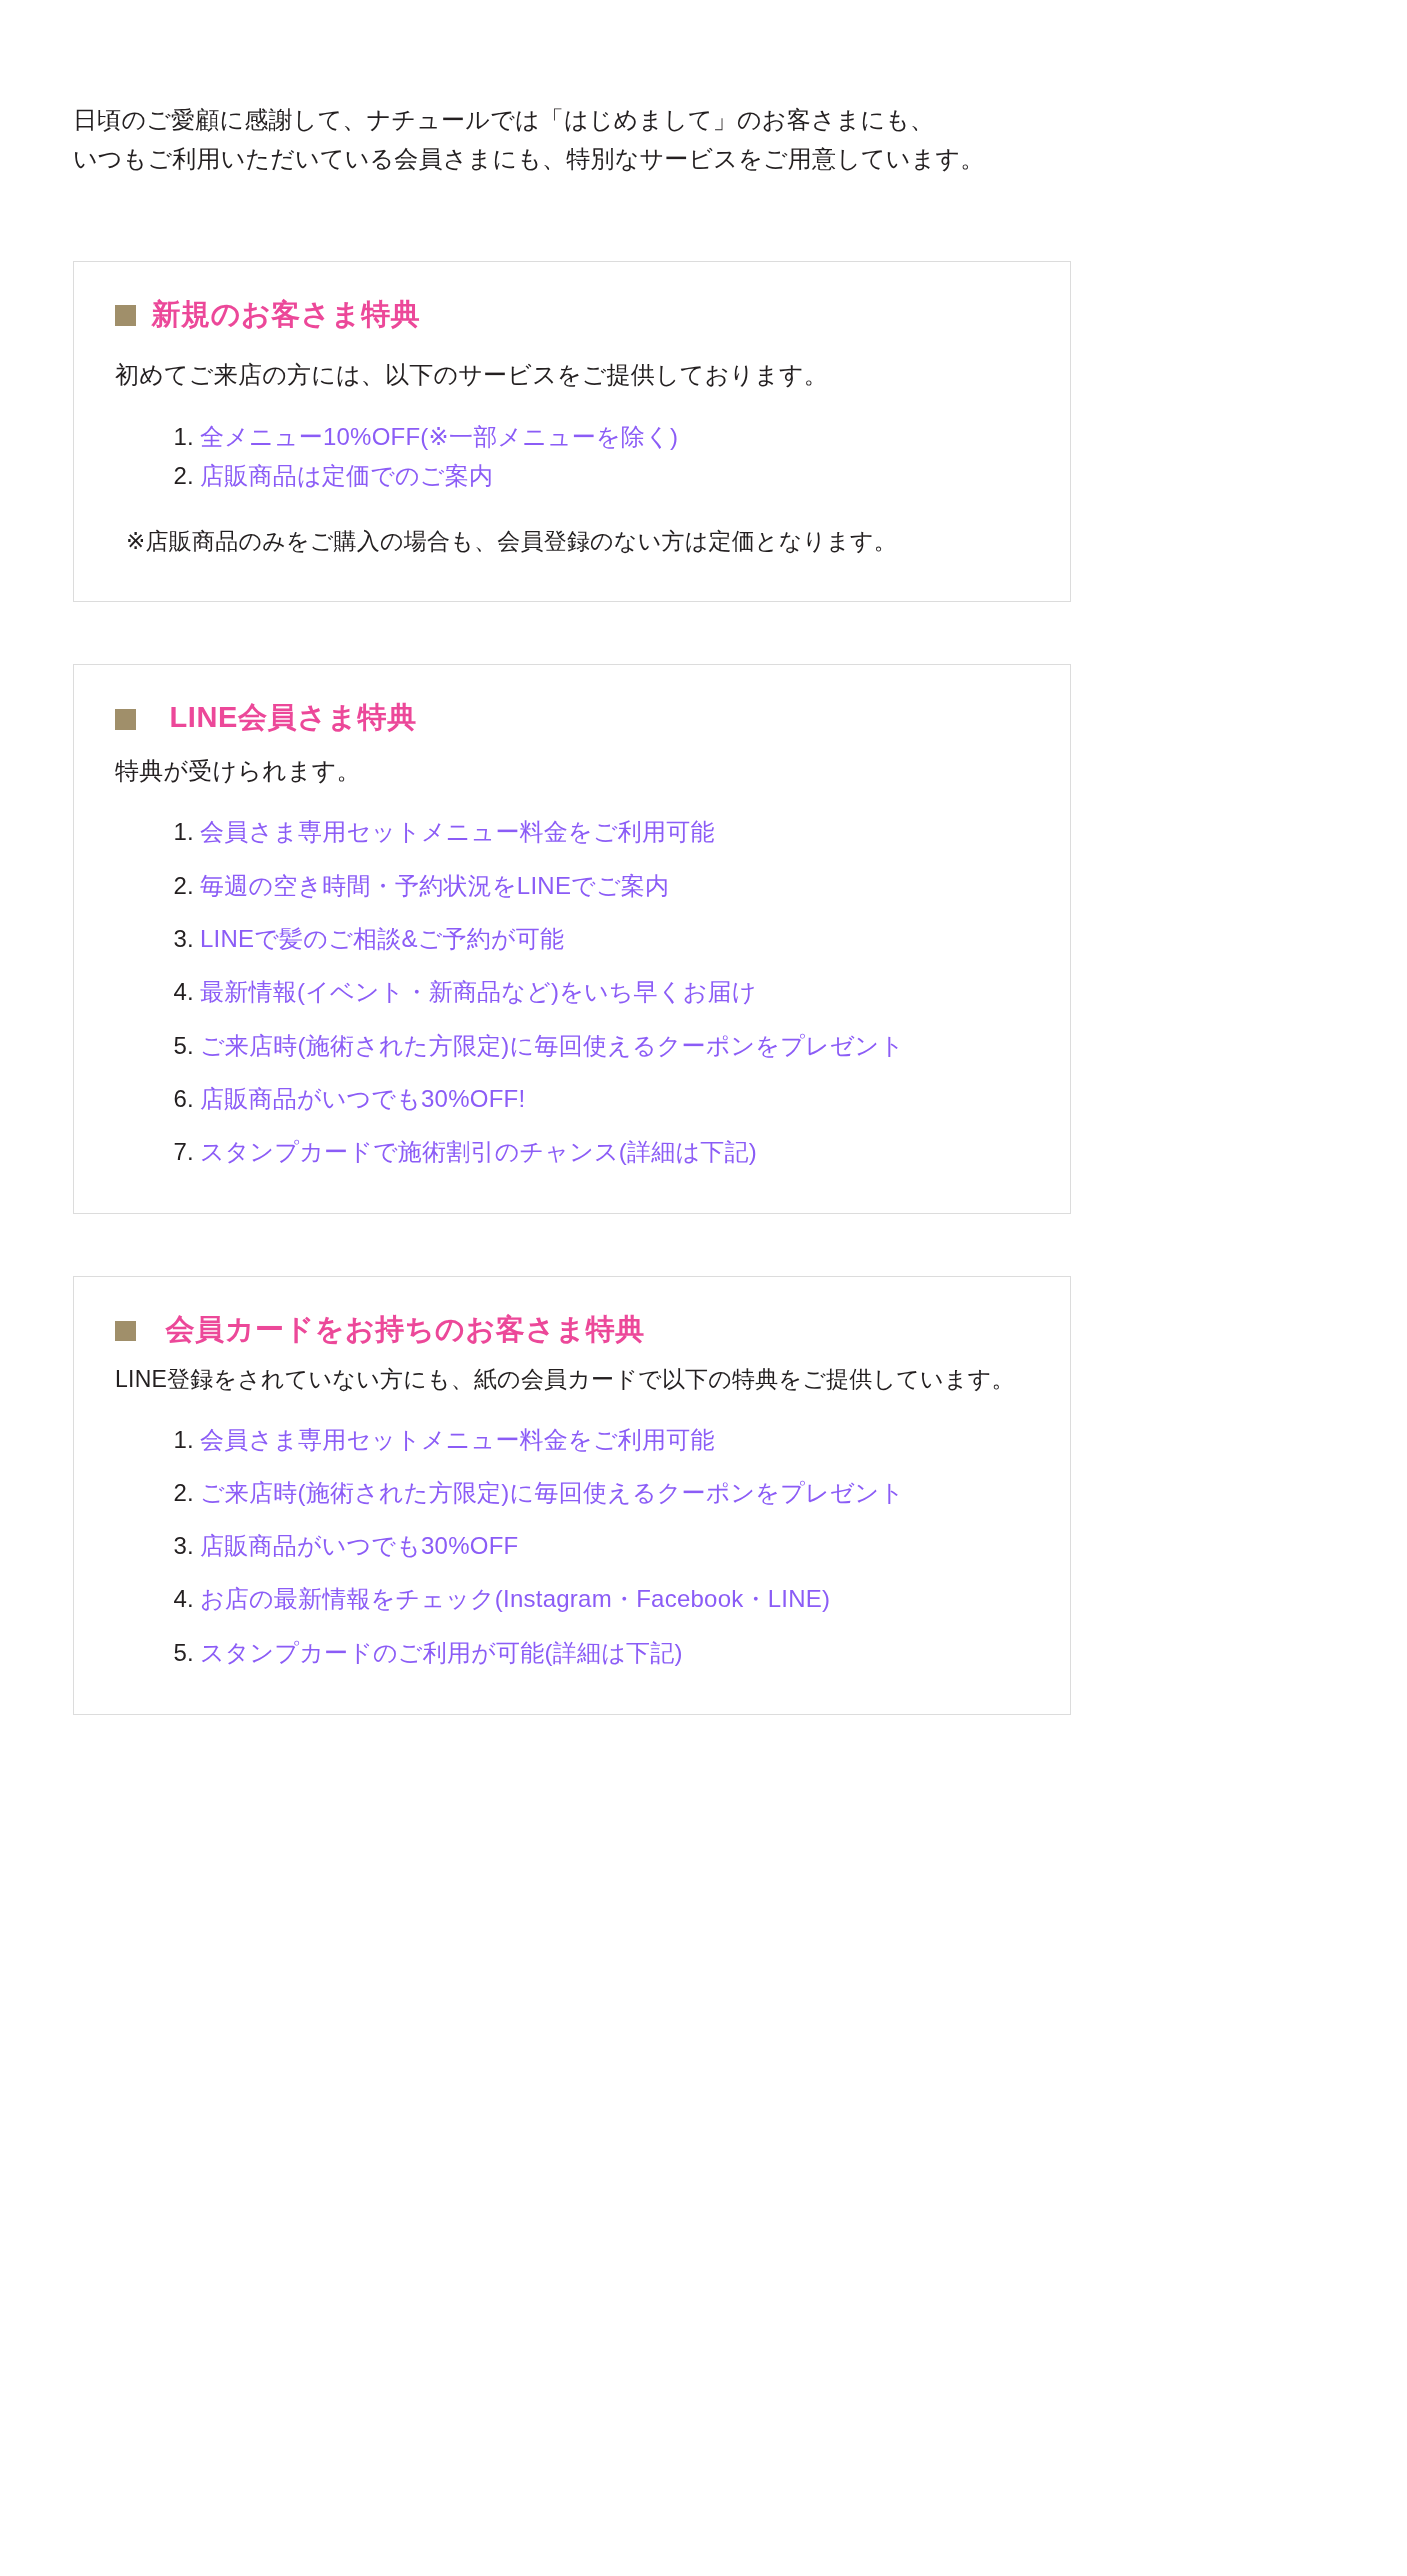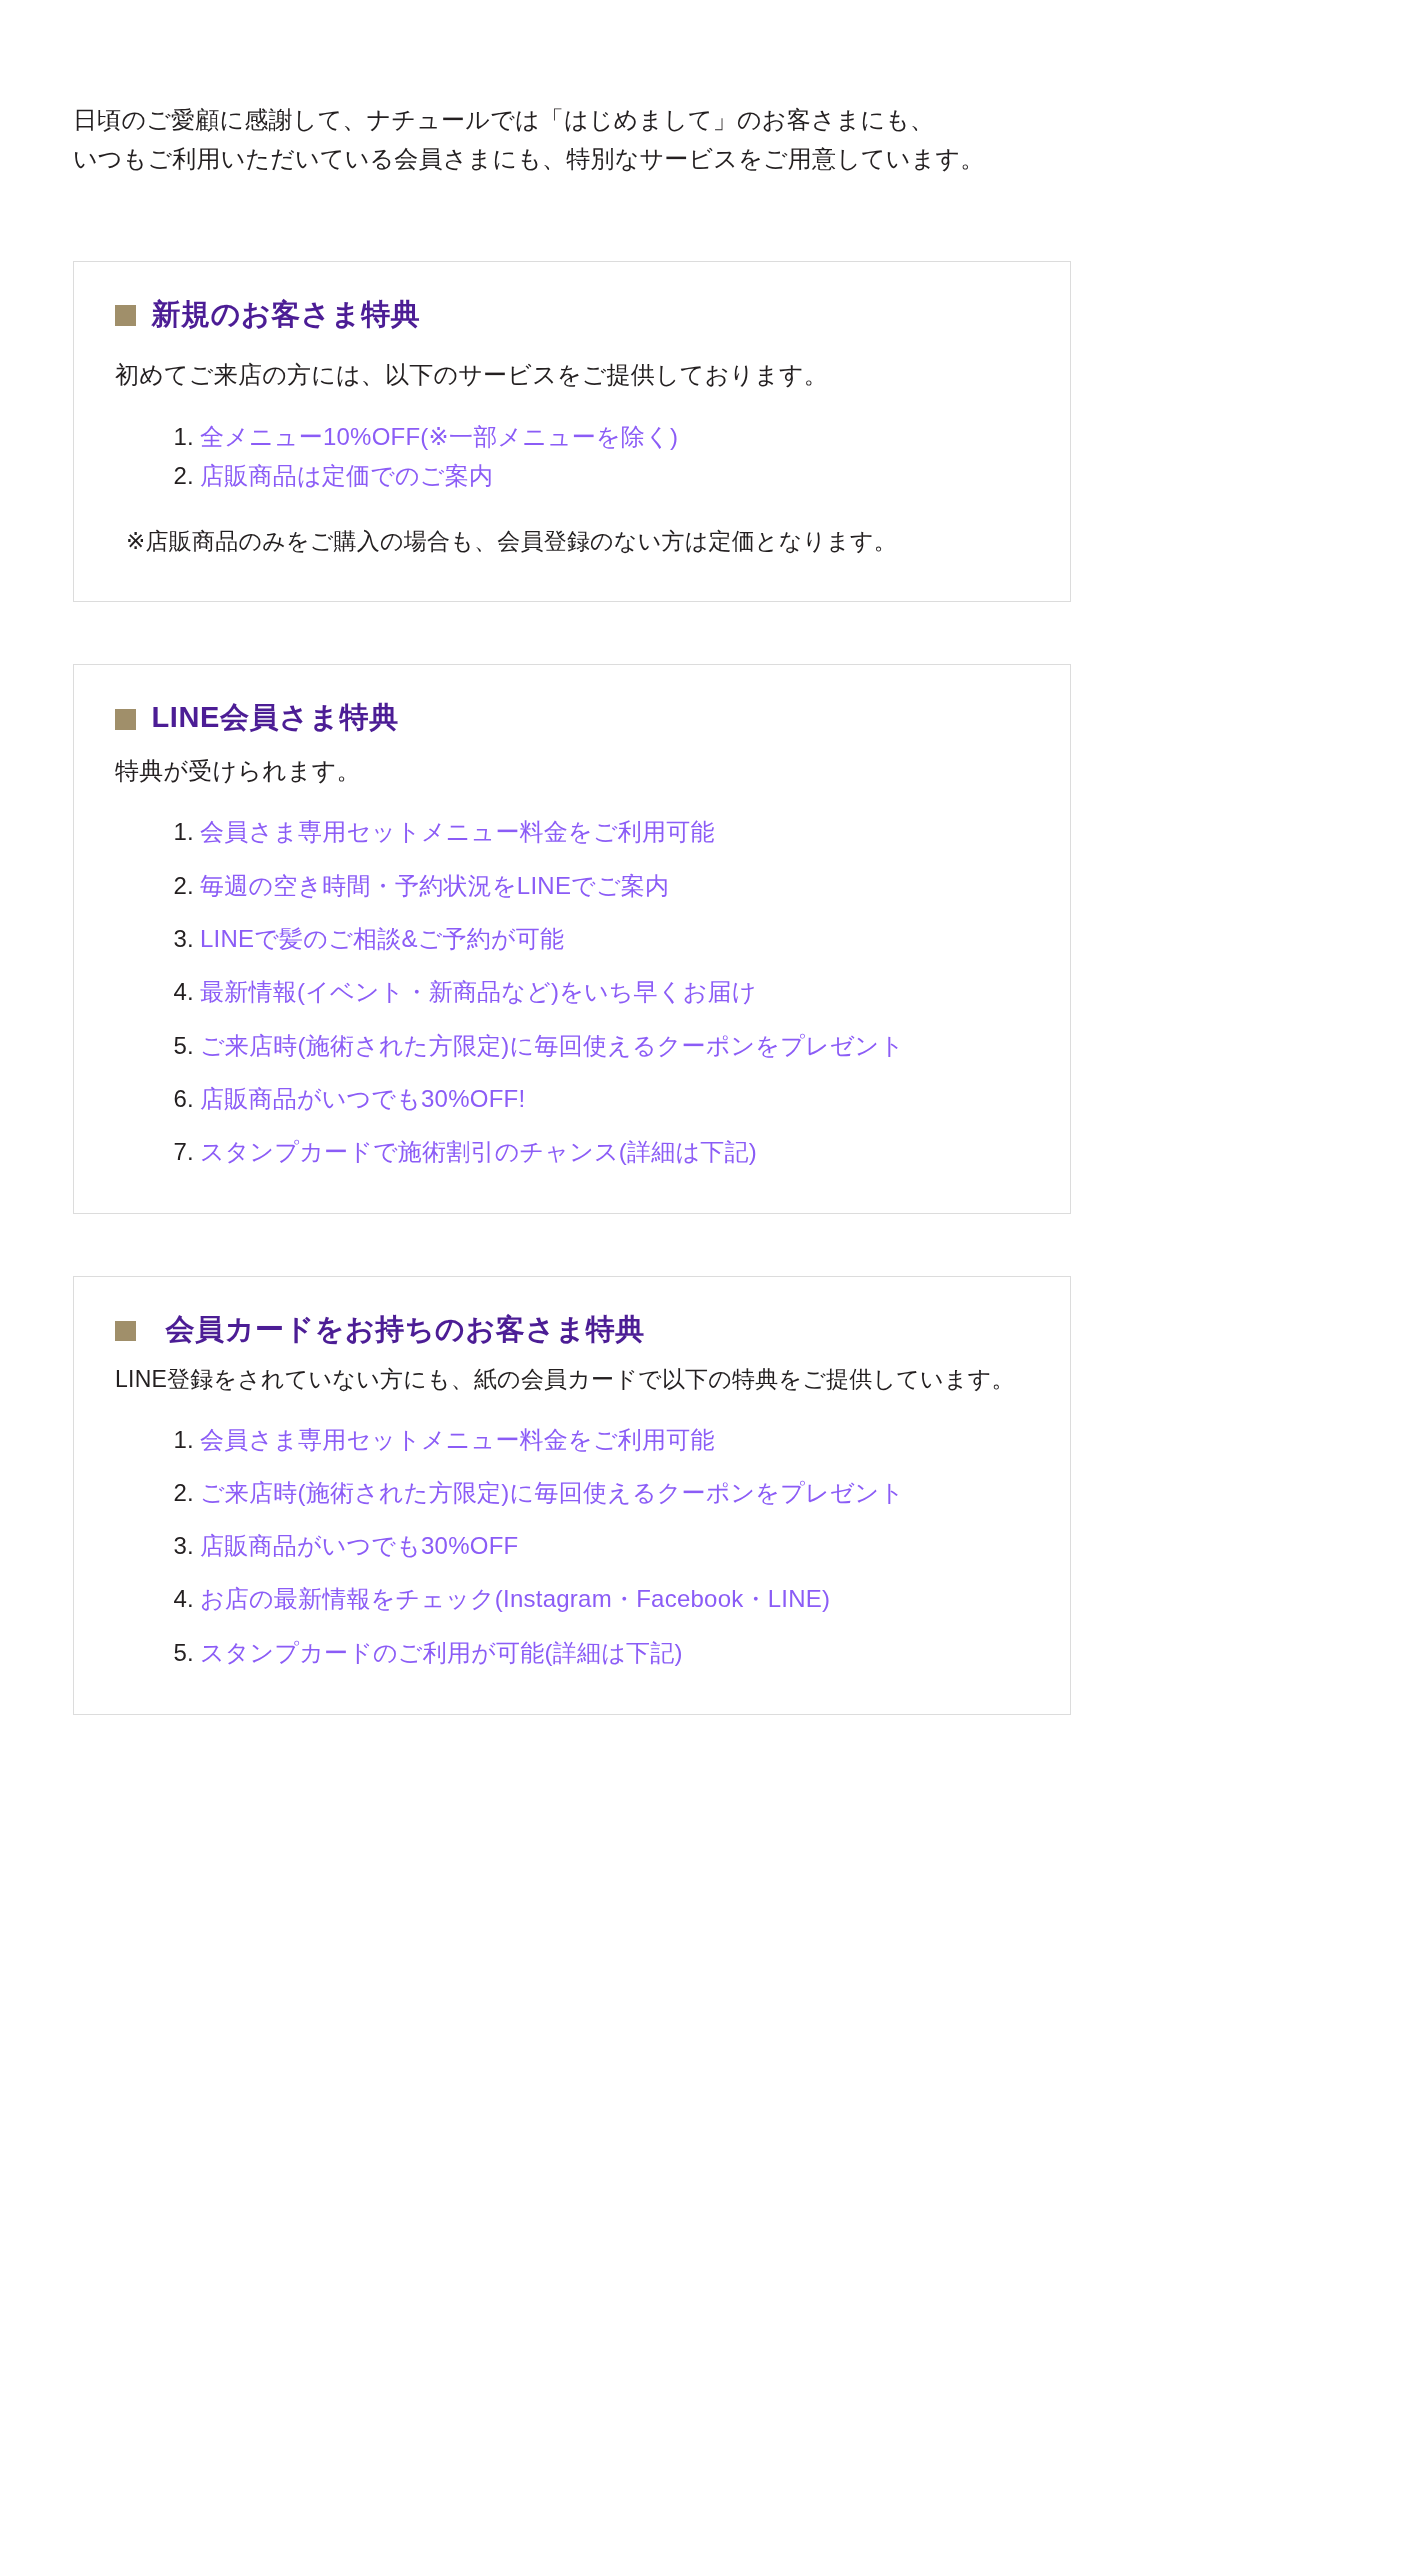--- a/index.html
+++ b/index.html
@@ -38,21 +38,21 @@
     margin-top: 62px;
     padding: 32px 41px 43px 41px;
   }
   .section.first { margin-top: 82px; }
 
   .sec-title {
     display: flex;
     align-items: center;
     font-size: 29px;
     letter-spacing: 0.02em;
-    color: #4c1d95;
+    color: #ec4899;
     margin: 0 0 8px 0;
     line-height: 1.4;
   }
   .sec-title .sq {
     display: inline-block;
     width: 20.5px;
     height: 20.5px;
     background: #a08f6a;
     margin-right: 16px;
     flex: 0 0 auto;
@@ -98,21 +98,21 @@
   ol.items li:last-child { margin-bottom: 0; }
 
   .note {
     font-size: 23px;
     line-height: 1.5;
     color: #231f20;
     margin: 30px 0 0 11px;
     letter-spacing: 0.01em;
   }
 
-  .sec2 .sec-title { margin-bottom: 14px; }
+  .sec2 .sec-title { margin-bottom: 14px; gap: 18px; }
   .sec3 .sec-title { margin-bottom: 3.2px; gap: 14px; }
   .sec3 .lead { font-size: 23px; margin-top: 11px; }
 </style>
 </head>
 <body>
 
 <div class="page">
 
   <div class="intro">
     <p>日頃のご愛顧に感謝して、ナチュールでは「はじめまして」のお客さまにも、</p>

